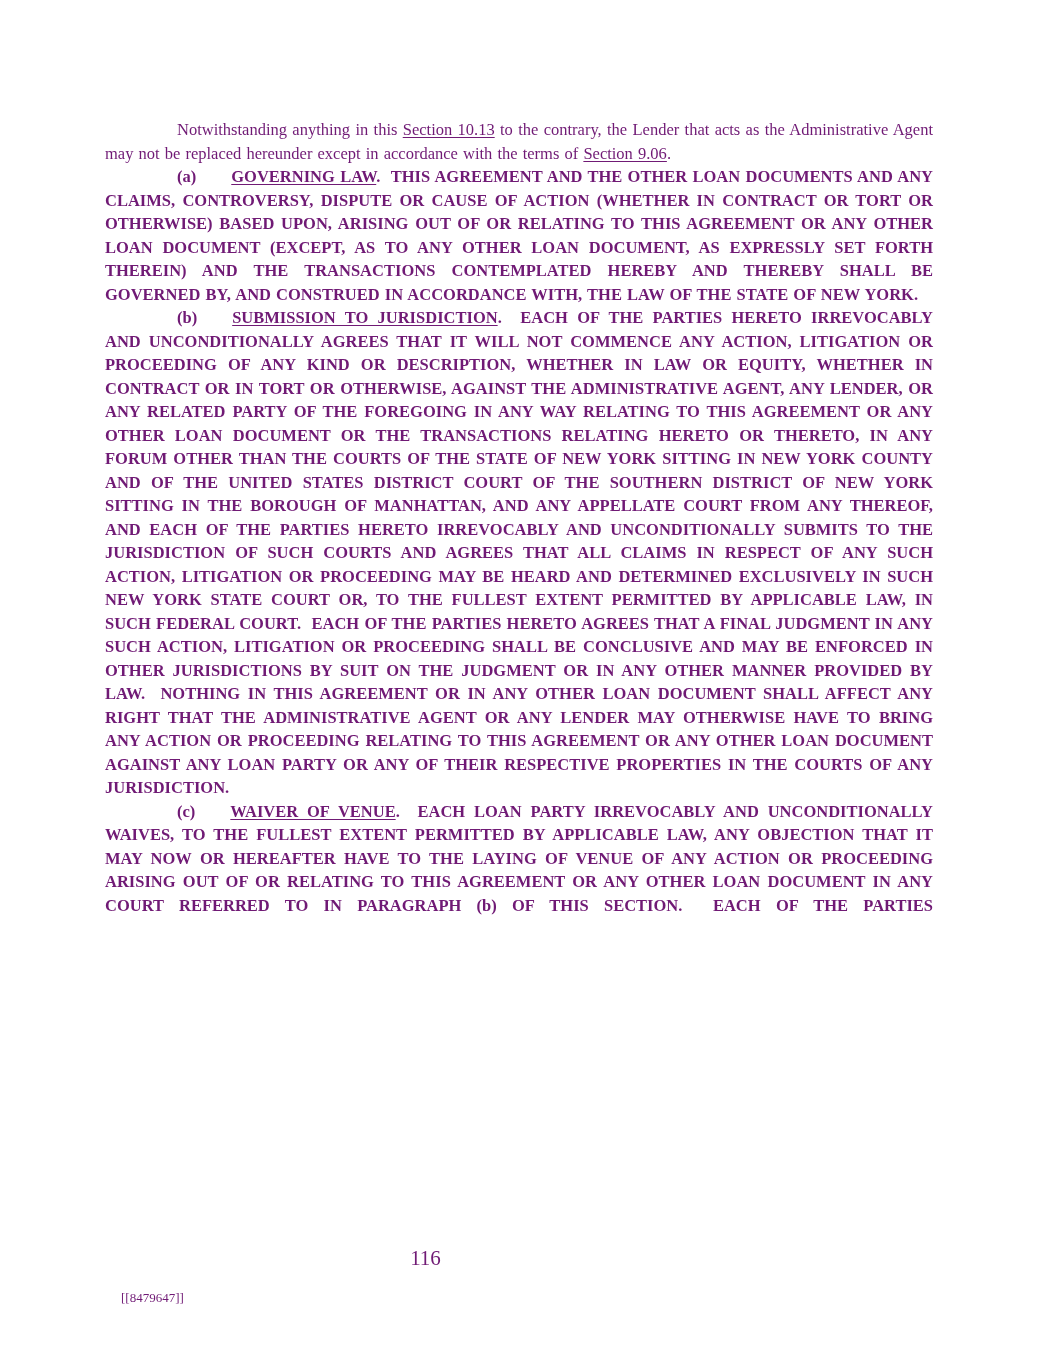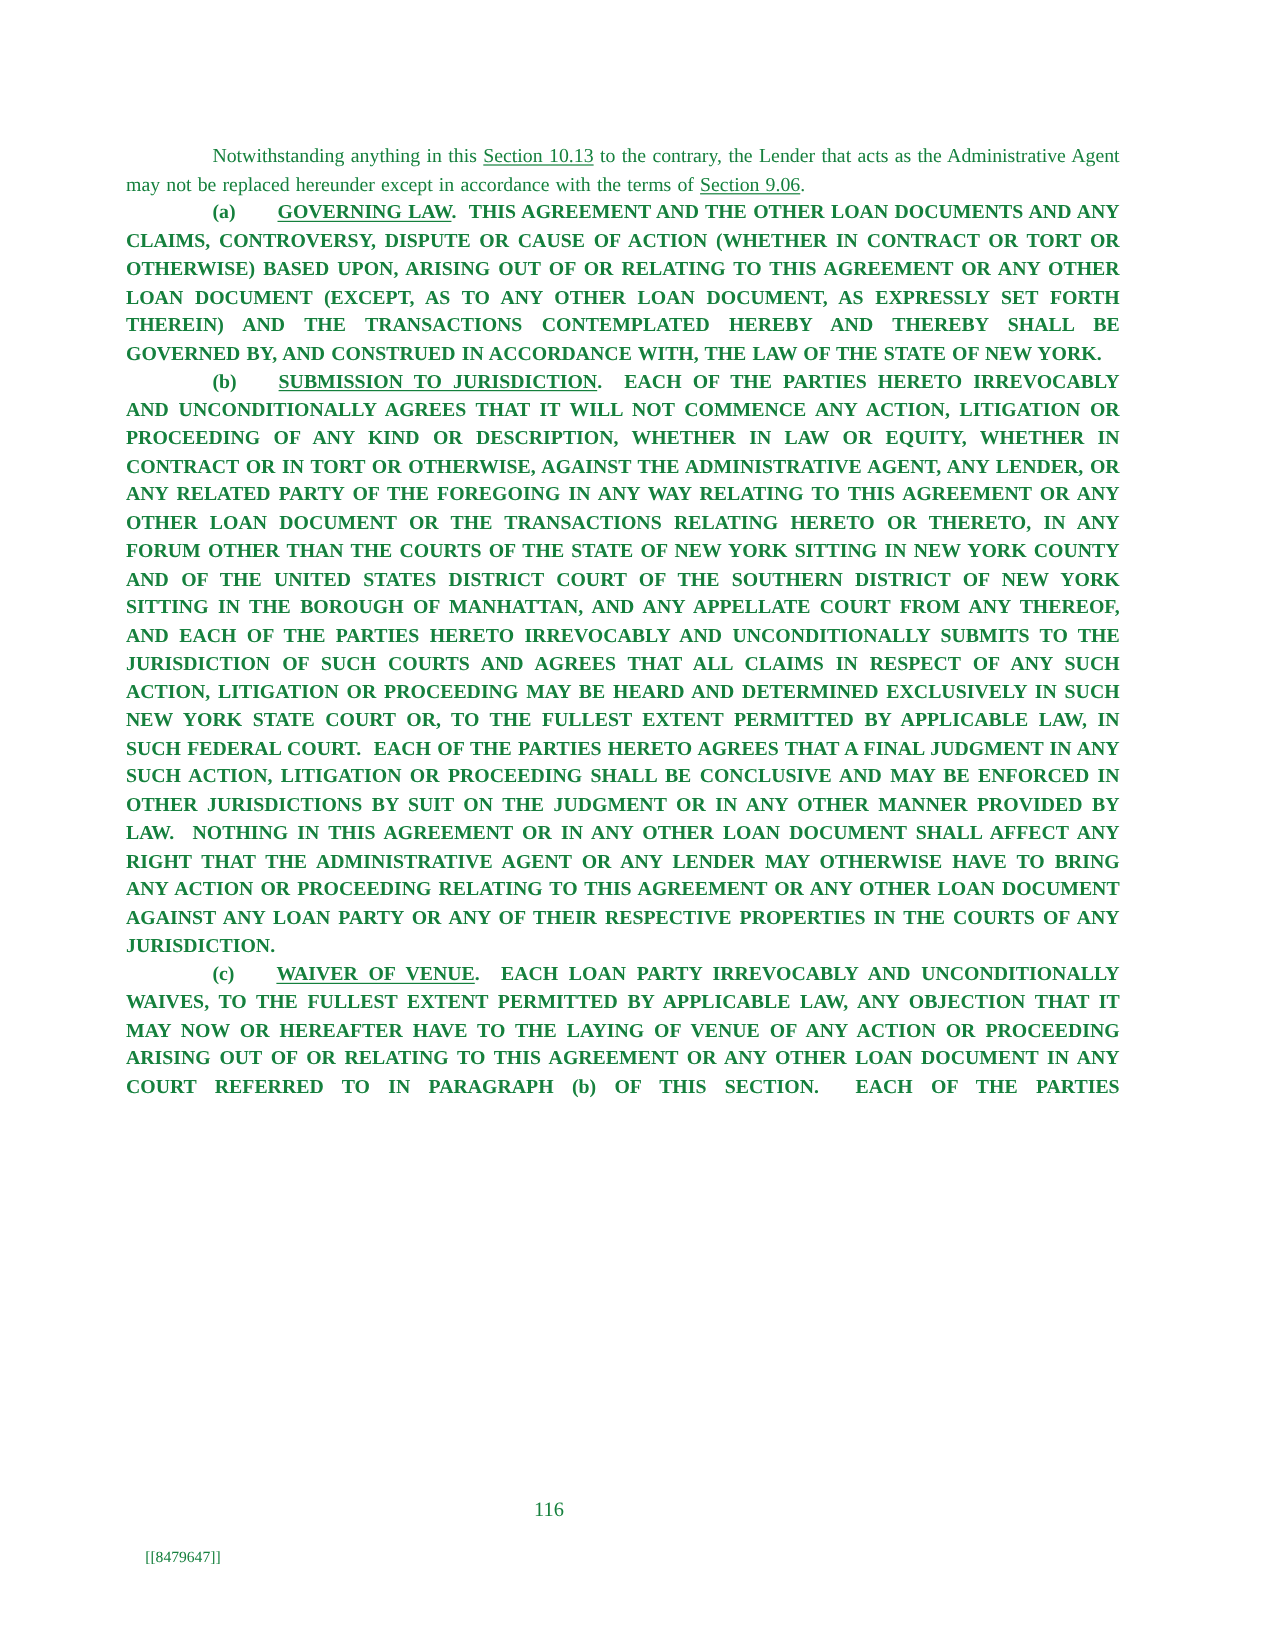--- a/index.html
+++ b/index.html
@@ -5,21 +5,21 @@
   html, body {
     margin: 0;
     padding: 0;
     background: #ffffff;
   }
   .page {
     position: relative;
     width: 1055px;
     height: 1365px;
     background: #ffffff;
-    color: #15803d;
+    color: #701a75;
     font-family: "Liberation Serif", serif;
     overflow: hidden;
   }
   .content {
     position: absolute;
     left: 105px;
     top: 118px;
     width: 828px;
   }
   p.para {
@@ -43,23 +43,22 @@
   .u { text-decoration: underline; text-underline-offset: 2px; }
   .tab { display: inline-block; width: 35px; }
   .htab { display: inline-block; width: 22px; }
   .justify-last { text-align-last: justify; }
   .page-number {
     position: absolute;
     left: 0;
     top: 1246px;
     width: 851px;
     text-align: center;
-    font-size: 17px;
+    font-size: 21px;
     line-height: 24px;
-    padding-left: 32px;
   }
   .doc-stamp {
     position: absolute;
     left: 121px;
     top: 1290px;
     font-size: 13px;
     line-height: 16px;
   }
 </style>
 </head>

